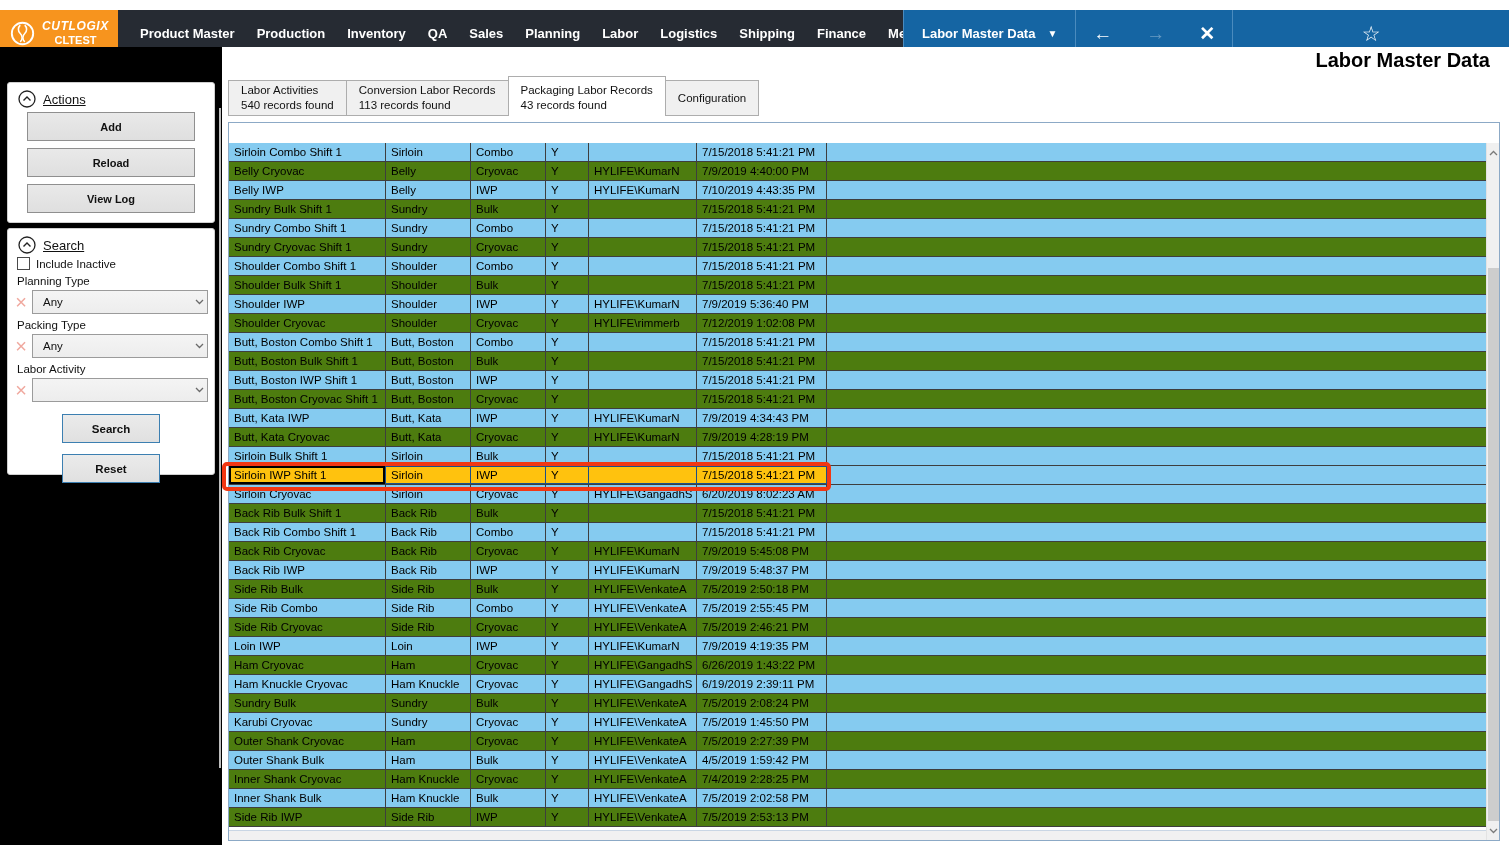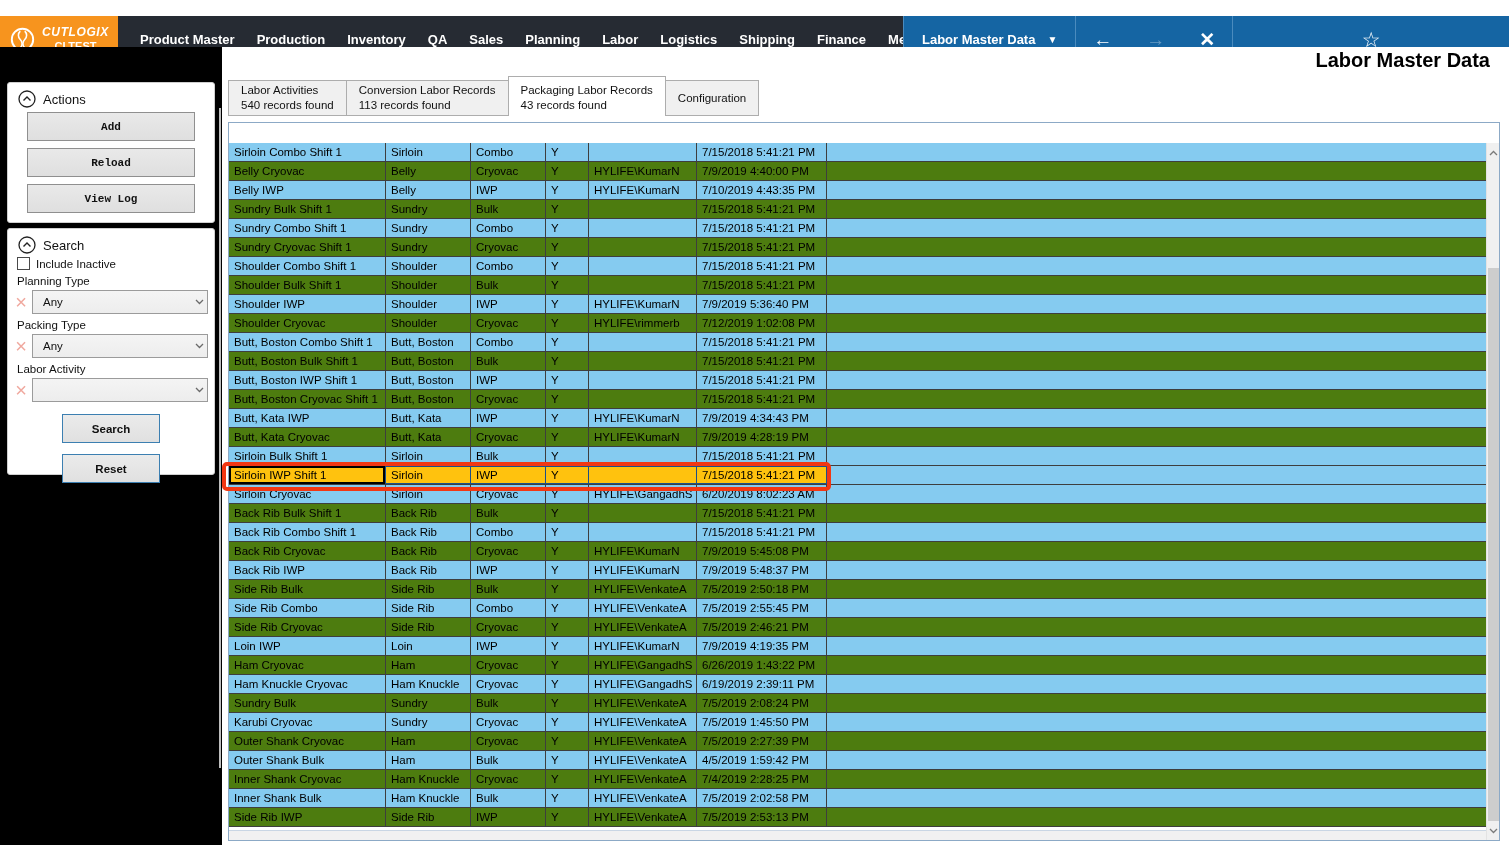--- a/index.html
+++ b/index.html
@@ -1,21 +1,21 @@
 <!DOCTYPE html>
 <html style="--nav-bg: #262B33; --brand-orange: #F7941E; --nav-blue: #1565A3; --row-blue: #85CBF0; --sel-orange: #FFC20E; --annotation-red: #F23713; --row-line: #3E3E3E;"><head>
 <meta charset="utf-8">
 <style>
   * { margin:0; padding:0; box-sizing:border-box; }
   html,body { width:1509px; height:845px; overflow:hidden; background:#fff;
               font-family:"Liberation Sans", sans-serif; }
   .stage { position:relative; width:1509px; height:845px; background:#fff; }
 
   
-  .topbar { position:absolute; left:0; top:16px; width:1509px; height:47px;
+  .topbar { position:absolute; left:0; top:10px; width:1509px; height:47px;
             background:var(--nav-bg,#262B33); display:flex; align-items:stretch; }
   .logo { width:118px; background:var(--brand-orange,#F7941E); display:flex;
           align-items:center; justify-content:center; gap:6px; flex:none; }
   .logo-text { display:flex; flex-direction:column; line-height:1.15; color:#fff; }
   .logo-title { font-weight:bold; font-style:italic; font-size:12px; letter-spacing:.6px; }
   .logo-sub { font-size:11px; font-weight:bold; text-align:center; }
   .menu { display:flex; align-items:center; padding-left:11px; flex:1; min-width:0; }
   .menu-item { color:#fff; font-weight:bold; font-size:13px; padding:0 11px;
                white-space:nowrap; cursor:pointer; }
   .blue-zone { width:606px; flex:none; background:var(--nav-blue,#1565A3);
@@ -37,26 +37,26 @@
 
   
   .sidebar { position:absolute; left:0; top:47px; width:222px; height:798px; background:#000; }
   .side-scroll { position:absolute; right:1px; top:61px; width:2px; height:660px;
                  background:#BDBDBD; }
   .card { position:absolute; left:7px; width:208px; background:#fff; border-radius:3px;
           border:1px solid #CFCFCF; }
   .card.actions { top:35px; height:141px; }
   .card.search  { top:181px; height:247px; }
   .card-head { display:flex; align-items:center; gap:7px; padding:7px 0 4px 10px; }
-  .card-title { font-size:13px; color:#111; }
+  .card-title { font-size:13px; color:#111;text-decoration:underline; }
   .chev-circle { width:18px; height:18px; flex:none; }
   .act-btn { display:block; width:168px; height:29px; margin:0 auto 7px auto;
              background:linear-gradient(#E9E9E9,#DFDFDF); border:1px solid #8F8F8F;
              font-weight:bold; font-size:11px; color:#111; cursor:pointer;
-             font-family:Liberation Mono, monospace; }
+             font-family:Liberation Sans, sans-serif; }
   .chk-row { display:flex; align-items:center; gap:6px; padding:1px 0 2px 9px; }
   .chk { width:13px; height:13px; background:#fff; border:1px solid #4A4A4A; flex:none; }
   .chk-label { font-size:11.5px; color:#111; }
   .fld-label { font-size:11.5px; color:#111; padding:3px 0 3px 9px; }
   .fld-row { display:flex; align-items:center; padding:0 6px 2px 4px; gap:2px; }
   .clear-x { color:#F0A89E; font-size:20px; line-height:16px; width:18px; text-align:center;
              flex:none; cursor:pointer; }
   .select { flex:1; height:24px; background:linear-gradient(#F4F4F4,#EDEDED);
             border:1px solid #9B9B9B; display:flex; align-items:center; cursor:pointer; }
   .select-val { flex:1; font-size:11.5px; color:#111; padding-left:10px; white-space:nowrap; }

